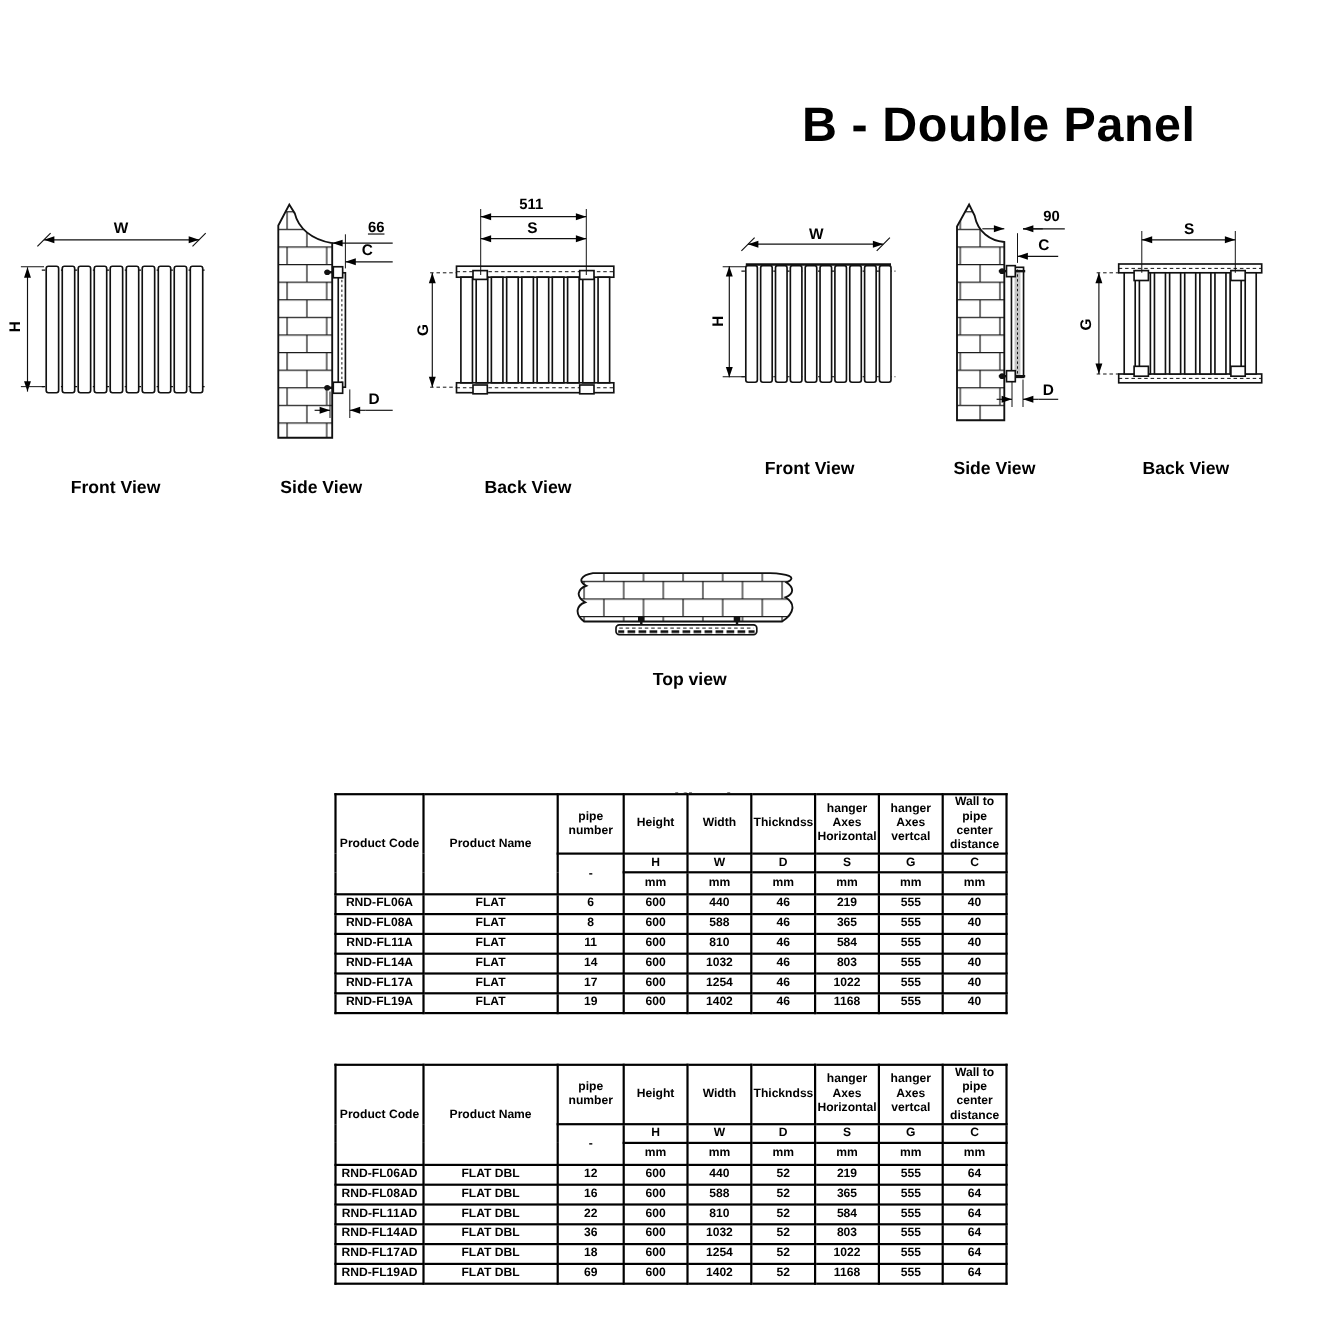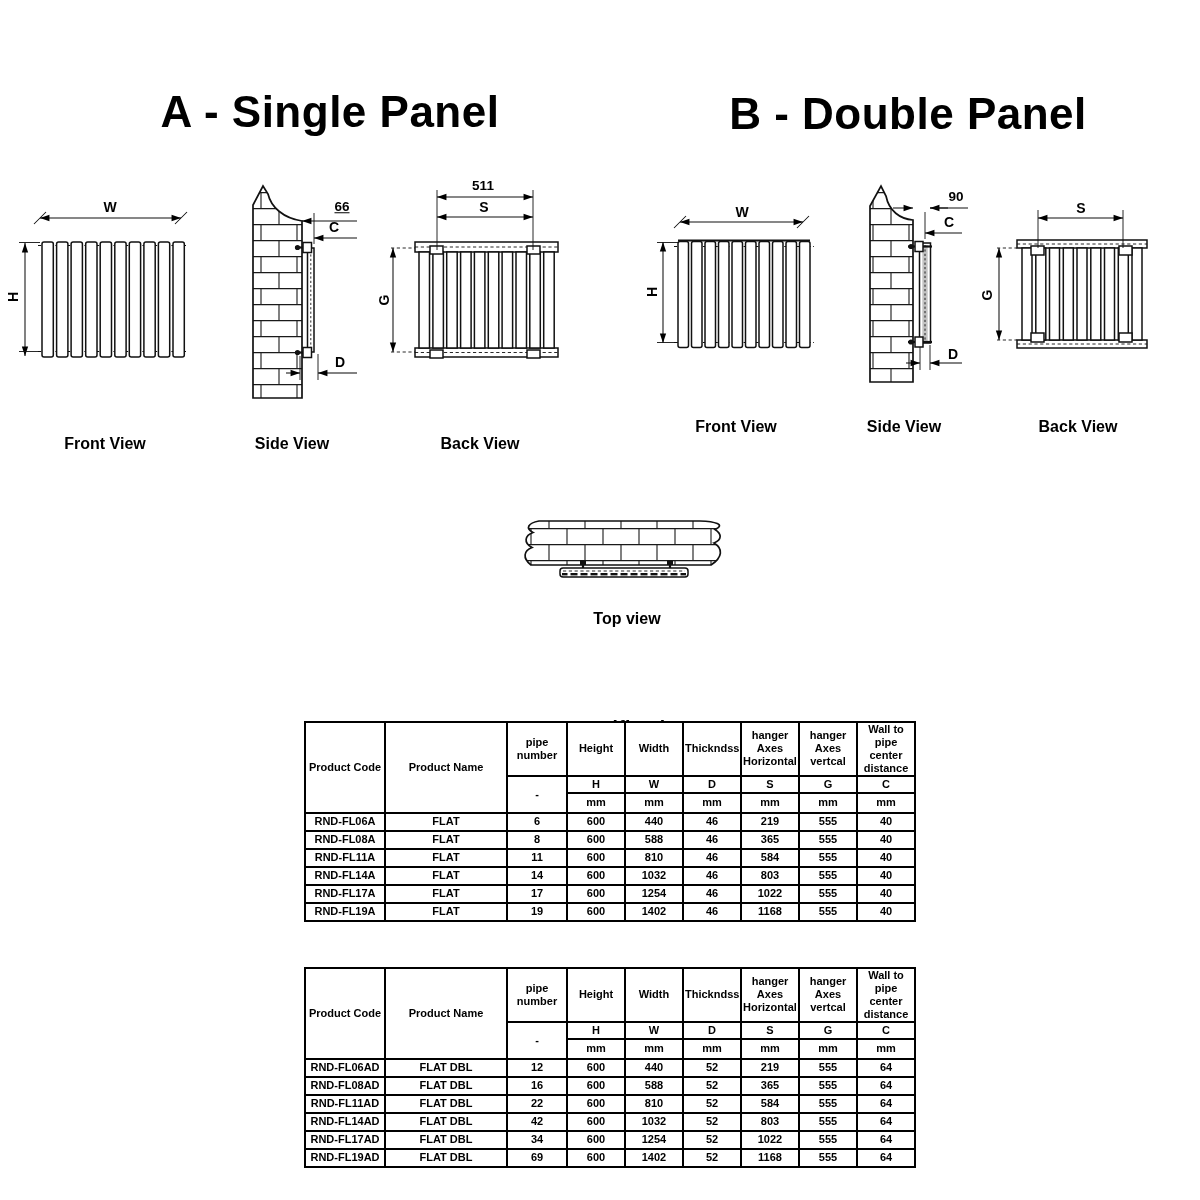--- a/index.html
+++ b/index.html
@@ -261,21 +261,20 @@
         <path class="s" d="M575,571.5 H591 M662,571.5 H678"></path>
       </g>
       <g>
         <rect class="box" x="560" y="568" width="128" height="9" rx="3"></rect>
         <line class="s vthin dash" x1="563" y1="571" x2="685" y2="571"></line>
         <rect x="562" y="573" width="124" height="3.2" fill="url(#fins)" stroke="none"></rect>
       </g>
     </g>
   </svg>
 
-  <div class="lbl title" style="left:330px; top:112px;">A - Single Panel</div>
   <div class="lbl dimlbl" style="left:110px; top:207px;">W</div>
   <div class="lbl dimlbl rot" style="left:13px; top:297px;">H</div>
   <div class="lbl dimnum" style="left:342px; top:207px;text-decoration:underline;">66</div>
   <div class="lbl dimlbl" style="left:334px; top:227px;">C</div>
   <div class="lbl dimlbl" style="left:340px; top:362px;">D</div>
   <div class="lbl dimnum" style="left:483px; top:186px;">511</div>
   <div class="lbl dimlbl" style="left:484px; top:207px;">S</div>
   <div class="lbl dimlbl rot" style="left:384px; top:300px;">G</div>
   <div class="lbl viewlbl" style="left:105px; top:444px;">Front View</div>
   <div class="lbl viewlbl" style="left:292px; top:444px;">Side View</div>
@@ -482,32 +481,32 @@
           <td>600</td>
           <td>810</td>
           <td>52</td>
           <td>584</td>
           <td>555</td>
           <td>64</td>
         </tr>
         <tr>
           <td>RND-FL14AD</td>
           <td>FLAT DBL</td>
-          <td>42</td>
+          <td>36</td>
           <td>600</td>
           <td>1032</td>
           <td>52</td>
           <td>803</td>
           <td>555</td>
           <td>64</td>
         </tr>
         <tr>
           <td>RND-FL17AD</td>
           <td>FLAT DBL</td>
-          <td>34</td>
+          <td>18</td>
           <td>600</td>
           <td>1254</td>
           <td>52</td>
           <td>1022</td>
           <td>555</td>
           <td>64</td>
         </tr>
         <tr>
           <td>RND-FL19AD</td>
           <td>FLAT DBL</td>

